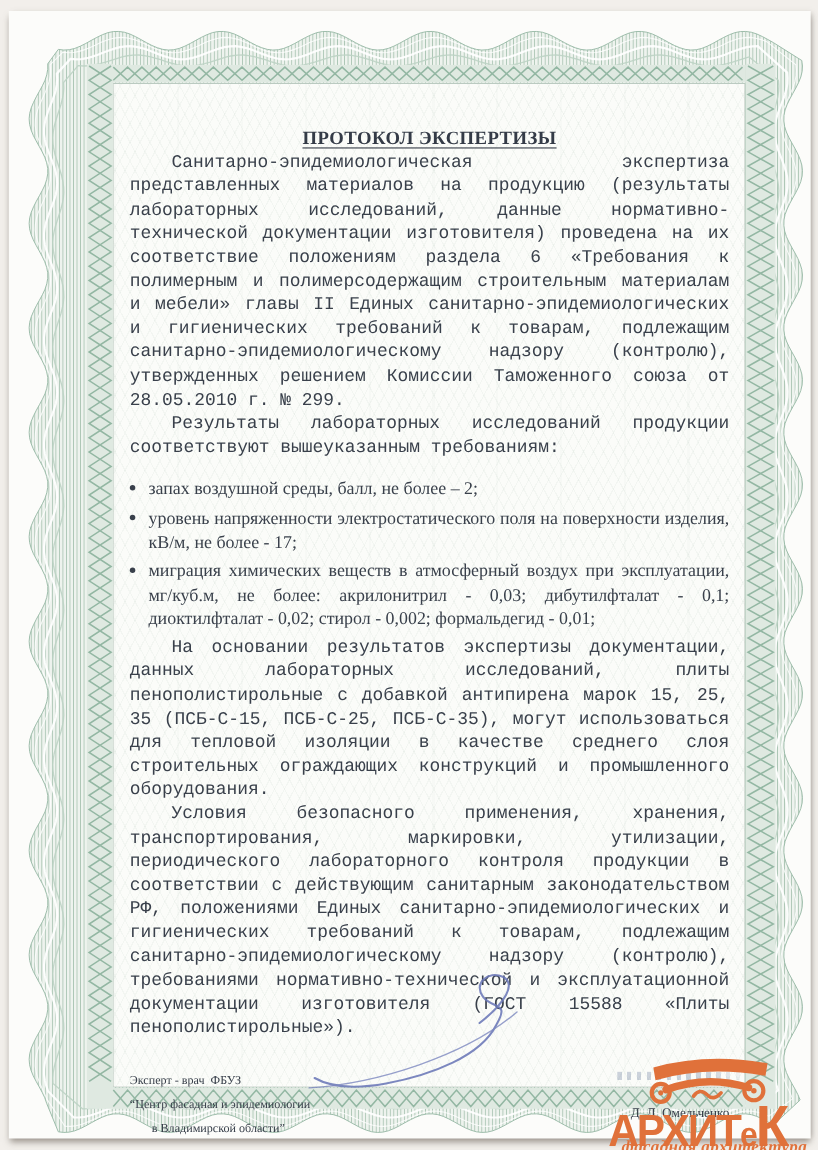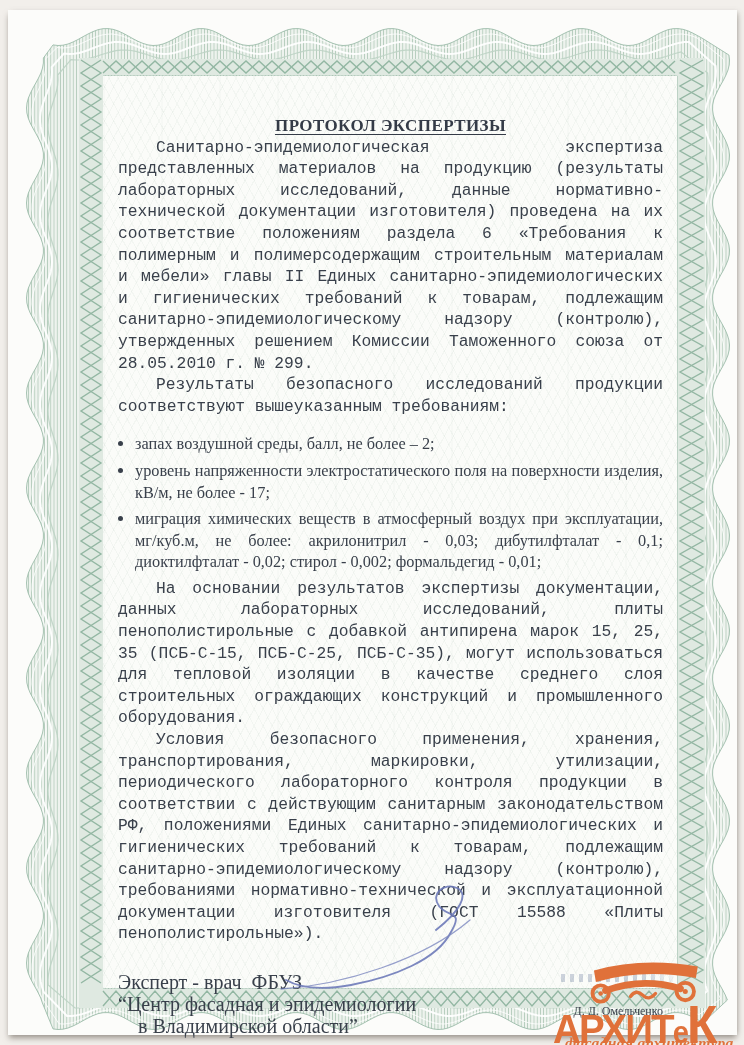--- a/index.html
+++ b/index.html
@@ -37,21 +37,21 @@
     background:#39404b;
   }
   ul.results li.spaced{}
   .section-heading{
     margin:26px 0 0 0;text-align:center;font-size:17px;font-weight:bold;
     letter-spacing:.4px;color:#343b47;text-decoration:underline;text-underline-offset:3px;
   }
   .p3{margin-top:24px;}
   .p4{margin-top:0;}
   .sig-row{margin-top:26px;position:relative;display:flex;justify-content:space-between;}
-  .sig-left{font-size:20px;line-height:22px;}
+  .sig-left{font-size:11px;line-height:22px;}
   .sig-left .l3{padding-left:20px;}
   .sig-name{margin-top:30px;font-size:12px;white-space:nowrap;}
   .stamp-smudge{
     position:absolute;left:205px;top:318px;width:335px;height:190px;pointer-events:none;
     background-image:
       radial-gradient(1.4px 1.4px at 12px 18px, rgba(64,118,196,.55) 55%, transparent 60%),
       radial-gradient(1.1px 1.1px at 31px 6px,  rgba(64,118,196,.42) 55%, transparent 60%),
       radial-gradient(1.7px 1.7px at 7px 31px,  rgba(64,118,196,.36) 55%, transparent 60%),
       radial-gradient(1px 1px at 23px 27px,     rgba(64,118,196,.48) 55%, transparent 60%),
       radial-gradient(2.6px 2.6px at 55px 40px, rgba(64,118,196,.22) 55%, transparent 60%);
@@ -118,21 +118,21 @@
   <div class="stamp-smudge"></div>
   <svg class="stamp-scrawl" viewBox="0 0 230 60">
     <path d="M12,42 C55,20 95,48 150,30 C175,24 205,34 222,26" fill="none" stroke="#4f7ec0" stroke-width="2.5" stroke-linecap="round"></path>
   </svg>
 
   <div class="content">
     <h1 class="doc-title">ПРОТОКОЛ ЭКСПЕРТИЗЫ</h1>
 
     <p class="body-par p1">Санитарно-эпидемиологическая экспертиза представленных материалов на продукцию (результаты лабораторных исследований, данные нормативно-технической документации изготовителя) проведена на их соответствие положениям раздела 6 «Требования к полимерным и полимерсодержащим строительным материалам и мебели» главы II Единых санитарно-эпидемиологических и гигиенических требований к товарам, подлежащим санитарно-эпидемиологическому надзору (контролю), утвержденных решением Комиссии Таможенного союза от 28.05.2010 г. № 299.</p>
 
-    <p class="body-par p2">Результаты безопасного исследований продукции соответствуют вышеуказанным требованиям:</p>
+    <p class="body-par p2">Результаты лабораторных исследований продукции соответствуют вышеуказанным требованиям:</p>
 
     <ul class="results">
       <li>запах воздушной среды, балл, не более – 2;</li>
       <li>уровень напряженности электростатического поля на поверхности изделия, кВ/м, не более - 17;</li>
       <li class="spaced">миграция химических веществ в атмосферный воздух при эксплуатации, мг/куб.м, не более: акрилонитрил - 0,03; дибутилфталат - 0,1; диоктилфталат - 0,02; стирол - 0,002; формальдегид - 0,01;</li>
     </ul>
 
 
     <p class="body-par p3">На основании результатов экспертизы документации, данных лабораторных исследований, плиты пенополистирольные с добавкой антипирена марок 15, 25, 35 (ПСБ-С-15, ПСБ-С-25, ПСБ-С-35), могут использоваться для тепловой изоляции в качестве среднего слоя строительных ограждающих конструкций и промышленного оборудования.</p>
     <p class="body-par p4">Условия безопасного применения, хранения, транспортирования, маркировки, утилизации, периодического лабораторного контроля продукции в соответствии с действующим санитарным законодательством РФ, положениями Единых санитарно-эпидемиологических и гигиенических требований к товарам, подлежащим санитарно-эпидемиологическому надзору (контролю), требованиями нормативно-технической и эксплуатационной документации изготовителя (ГОСТ 15588 «Плиты пенополистирольные»).</p>

